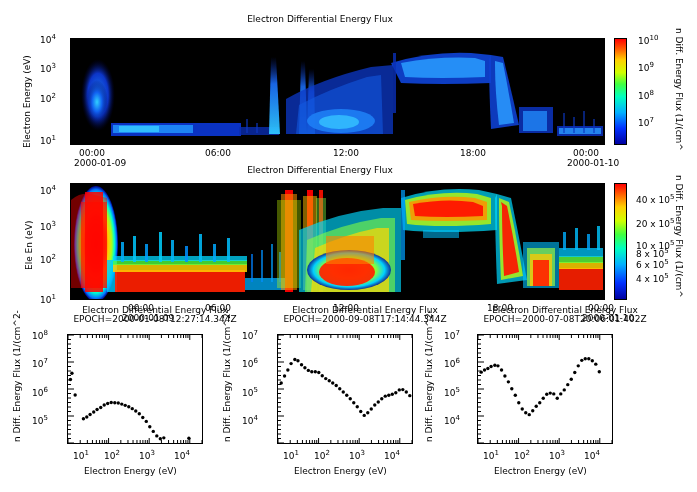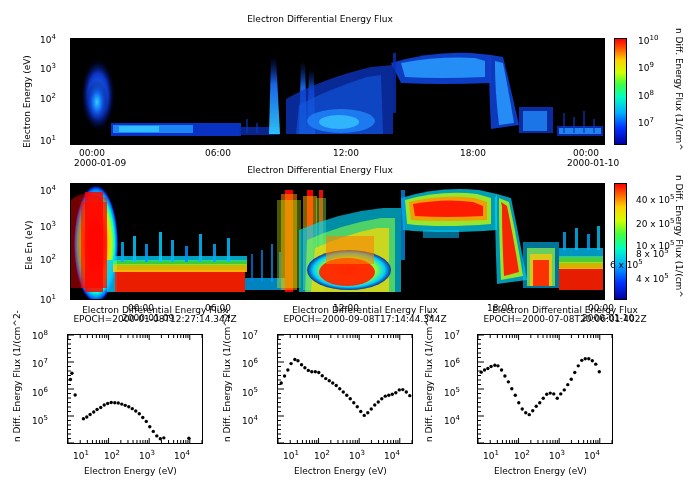--- a/index.html
+++ b/index.html
@@ -231,21 +231,21 @@
   <div class="ticklab" style="left:588px;top:303px;">00:00</div>
   <div class="ticklab" style="left:582px;top:313px;">2000-01-10</div>
 
   <div class="cbar" style="left:614px;top:183px;width:13px;height:117px;">
     <div style="width:100%;height:100%;background:linear-gradient(to top,#0000a0 0%,#0030ff 14%,#00b0ff 30%,#00ffc0 44%,#40ff40 56%,#d0ff00 68%,#ffd000 80%,#ff6000 91%,#ff0000 100%);"></div>
   </div>
   <div class="ticklab" style="left:636px;top:193px;">40 x 10<span class="sup">5</span></div>
   <div class="ticklab" style="left:636px;top:217px;">20 x 10<span class="sup">5</span></div>
   <div class="ticklab" style="left:636px;top:239px;">10 x 10<span class="sup">5</span></div>
   <div class="ticklab" style="left:636px;top:247px;">8 x 10<span class="sup">5</span></div>
-  <div class="ticklab" style="left:610px;top:258px;">6 x 10<span class="sup">5</span></div>
+  <div class="ticklab" style="left:636px;top:258px;">6 x 10<span class="sup">5</span></div>
   <div class="ticklab" style="left:636px;top:272px;">4 x 10<span class="sup">5</span></div>
   <div class="axlabel vrot-r" style="left:684px;top:175px;">n Diff. Energy Flux (1/(cm^</div>
 </div>
 
 <div class="panel">
   <div class="title" style="left:40px;top:305px;width:230px;">Electron Differential Energy Flux</div>
   <div class="title" style="left:40px;top:314px;width:230px;">EPOCH=2000-01-08T12:27:14.344Z</div>
   <div class="axlabel vrot" style="left:12px;top:442px;font-size:9px;">n Diff. Energy Flux (1/(cm^2-</div>
   <div class="ticklab" style="left:32px;top:329px;">10<span class="sup">8</span></div>
   <div class="ticklab" style="left:32px;top:357px;">10<span class="sup">7</span></div>

